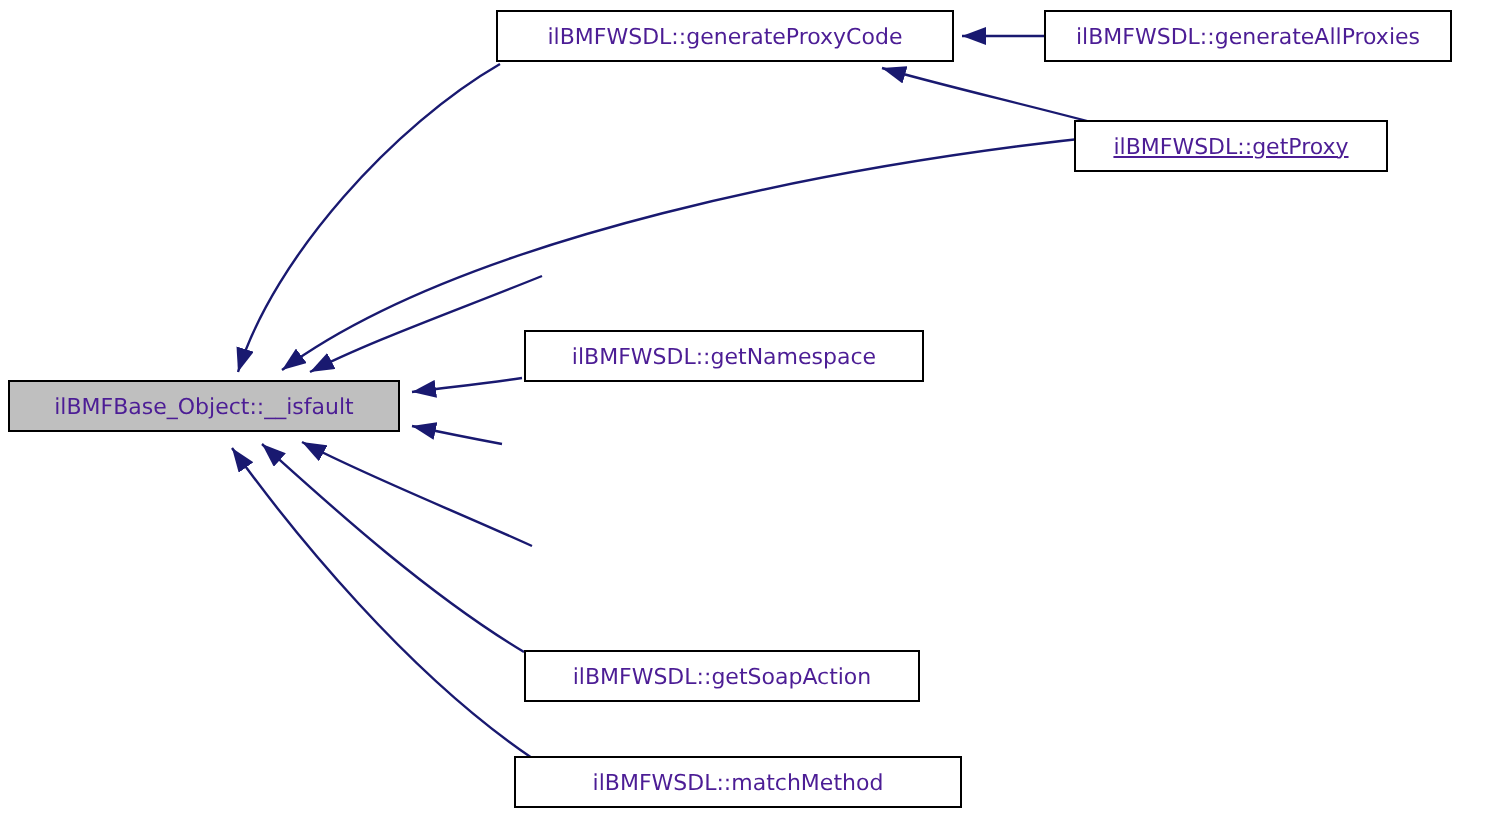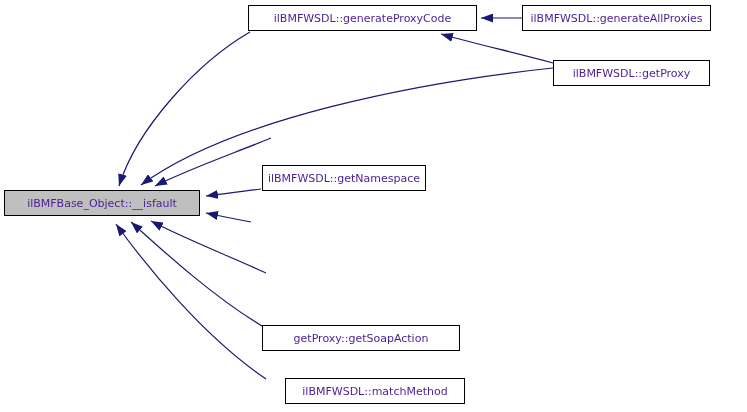--- a/index.html
+++ b/index.html
@@ -79,19 +79,19 @@
       <path d="M 271,138 C 229,155 184,171 155,186" class="edge" marker-end="url(#arrowhead)"></path>
       <path d="M 261,189 C 240,192 221,194 206,196" class="edge" marker-end="url(#arrowhead)"></path>
       <path d="M 251,222 C 235,219 220,216 206,213" class="edge" marker-end="url(#arrowhead)"></path>
       <path d="M 266,273 C 224,254 179,236 151,221" class="edge" marker-end="url(#arrowhead)"></path>
       <path d="M 262,326 C 212,296 161,249 131,222" class="edge" marker-end="url(#arrowhead)"></path>
       <path d="M 266,379 C 204,337 147,267 116,224" class="edge" marker-end="url(#arrowhead)"></path>
     </svg>
   <div id="node-layer">
       <div class="node main" style="left: 4px; top: 190px; width: 196px; height: 26px;">ilBMFBase_Object::__isfault</div>
       <div class="node" style="left: 248px; top: 5px; width: 229px; height: 26px;">ilBMFWSDL::generateProxyCode</div>
-      <div class="node" style="left: 522px; top: 5px; width: 189px; height: 26px;">ilBMFWSDL::generateAllProxies</div>
-      <div class="node" style="left: 553px; top: 60px; width: 157px; height: 26px;">ilBMFWSDL::getProxy</div>
-      <div class="node" style="left: 262px; top: 165px; width: 164px; height: 26px;">ilBMFWSDL::getNamespace</div>
-      <div class="node" style="left: 262px; top: 325px; width: 198px; height: 26px;">getProxy::getSoapAction</div>
-      <div class="node" style="left: 285px; top: 378px; width: 180px; height: 26px;">ilBMFWSDL::matchMethod</div>
+      <div class="node" style="left: 522px; top: 5px; width: 204px; height: 26px;">ilBMFWSDL::generateAllProxies</div>
+      <div class="node" style="left: 537px; top: 60px; width: 157px; height: 26px; text-decoration: underline;">ilBMFWSDL::getProxy</div>
+      <div class="node" style="left: 262px; top: 165px; width: 200px; height: 26px;">ilBMFWSDL::getNamespace</div>
+      <div class="node" style="left: 262px; top: 325px; width: 198px; height: 26px;">ilBMFWSDL::getSoapAction</div>
+      <div class="node" style="left: 257px; top: 378px; width: 224px; height: 26px;">ilBMFWSDL::matchMethod</div>
     </div>
 </div>
 
 </body></html>

